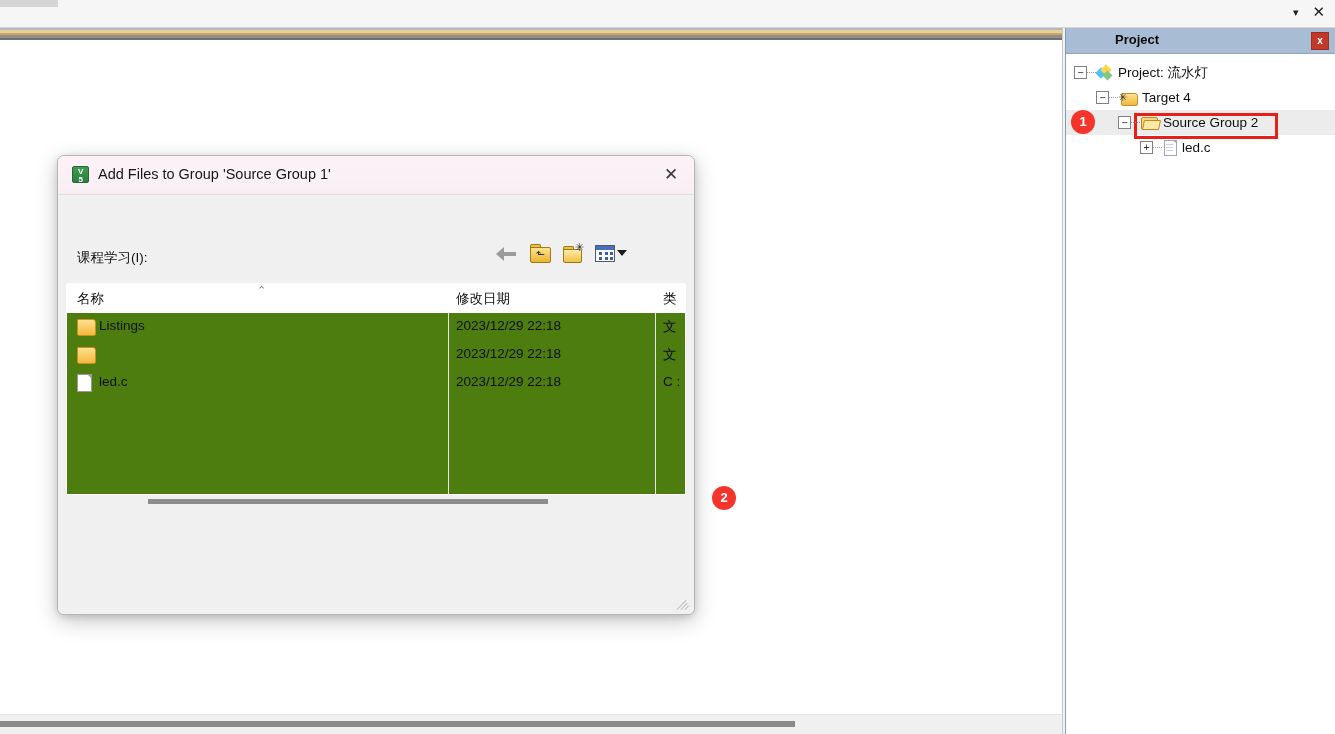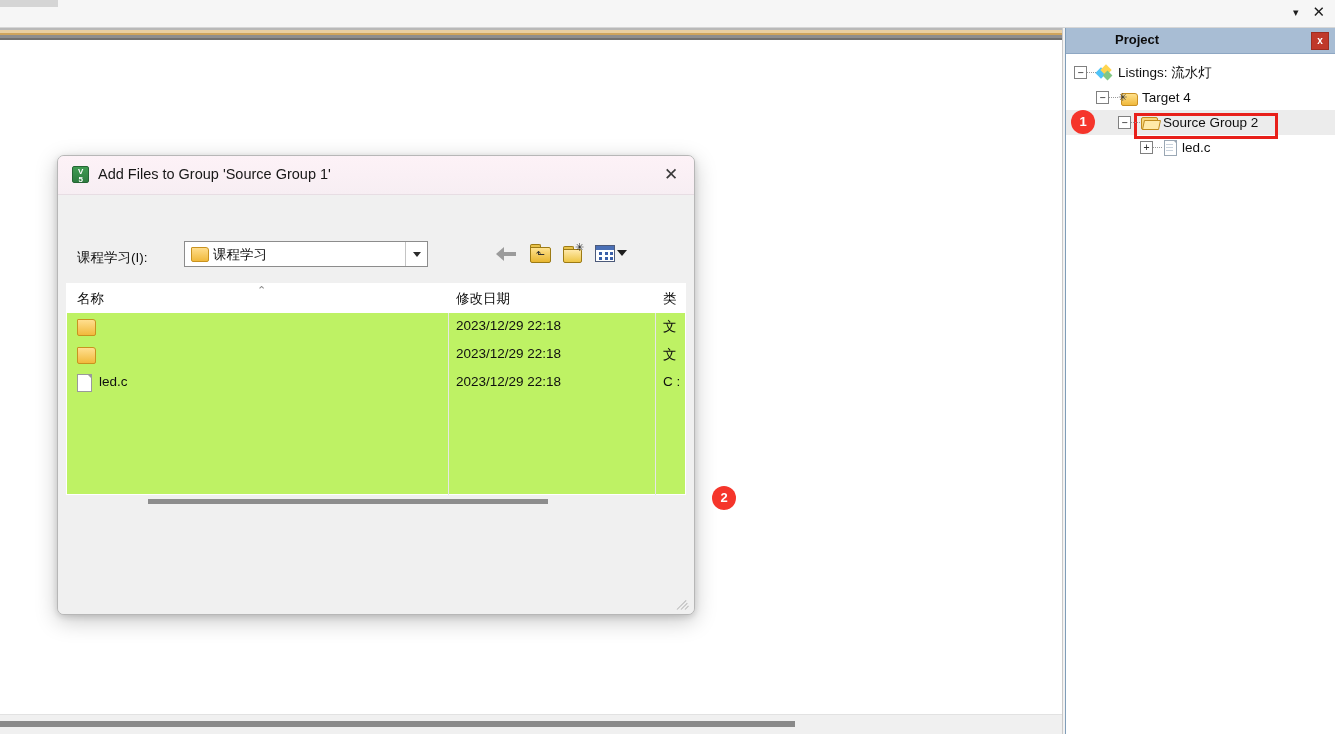--- a/index.html
+++ b/index.html
@@ -372,21 +372,21 @@
     width:0;height:0;
     border-left:5px solid transparent;
     border-right:5px solid transparent;
     border-top:6px solid #1d1d1d;
   }
 
   
   .filelist {
     position: absolute; left: 8px; top: 88px;
     width: 620px; height: 212px;
-    background: #bef264;
+    background: #4d7c0f;
     border: 1px solid #ffffff;
     box-sizing: border-box;
   }
   .fl-head {
     position: relative;
     height: 28px;
     background: #ffffff;
     border-bottom: 1px solid #ffffff;
   }
   .fl-col {
@@ -511,21 +511,21 @@
     <div class="project-tree">
 
       <div class="tree-row" style="padding-left:8px;">
         <span class="expander">−</span>
         <span class="dotted"></span>
         <span class="ico ico-project">
           <span class="d1"></span>
             <span class="d2"></span>
             <span class="d3"></span>
         </span>
-        <span class="tree-label">Listings: 流水灯</span>
+        <span class="tree-label">Project: 流水灯</span>
       </div>
 
       <div class="tree-row" style="padding-left:30px;">
         <span class="expander">−</span>
         <span class="dotted"></span>
         <span class="ico ico-target">
           <span class="fold"></span>
             <span class="ast">✳</span>
         </span>
         <span class="tree-label">Target 4</span>
@@ -568,27 +568,20 @@
         <span>V</span>
         <span>5</span>
       </div>
       <div class="dlg-title">Add Files to Group 'Source Group 1'</div>
       <div class="dlg-close">✕</div>
     </div>
 
     <div class="dlg-body">
 
       <div class="lookin-label">课程学习(I):</div>
-      <div class="lookin-combo">
-        <span class="lookin-folder"></span>
-        <span class="lookin-text">课程学习</span>
-        <span class="lookin-arrow">
-            <i></i>
-          </span>
-      </div>
 
       <div class="nav-icons">
         <span class="nav-back">
           <span class="head"></span>
             <span class="shaft"></span>
         </span>
         <span class="nav-upfolder">
           <span class="tabtop"></span>
             <span class="box"></span>
             <span class="arrow">⬑</span>
@@ -618,20 +611,21 @@
 
         <div class="fl-head">
           <div class="fl-col c-name">名称</div>
           <div class="fl-sortmark">⌃</div>
           <div class="fl-col c-date">修改日期</div>
           <div class="fl-col c-type">类</div>
         </div>
 
         <div class="fl-row">
           <span class="fl-icon folder"></span>
+          <span class="fl-cell c-name">Listings</span>
           <span class="fl-cell c-date">2023/12/29 22:18</span>
           <span class="fl-cell c-type">文</span>
         </div>
 
         <div class="fl-row">
           <span class="fl-icon folder"></span>
           <span class="fl-cell c-date">2023/12/29 22:18</span>
           <span class="fl-cell c-type">文</span>
         </div>
 

